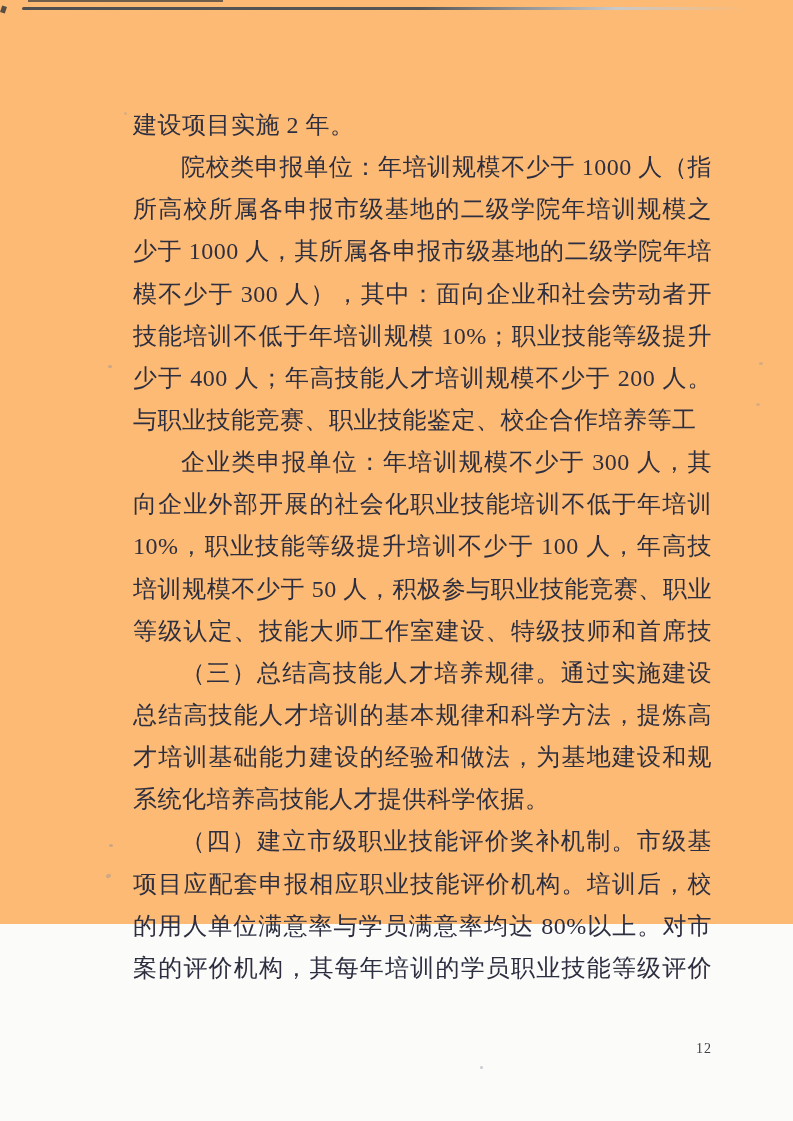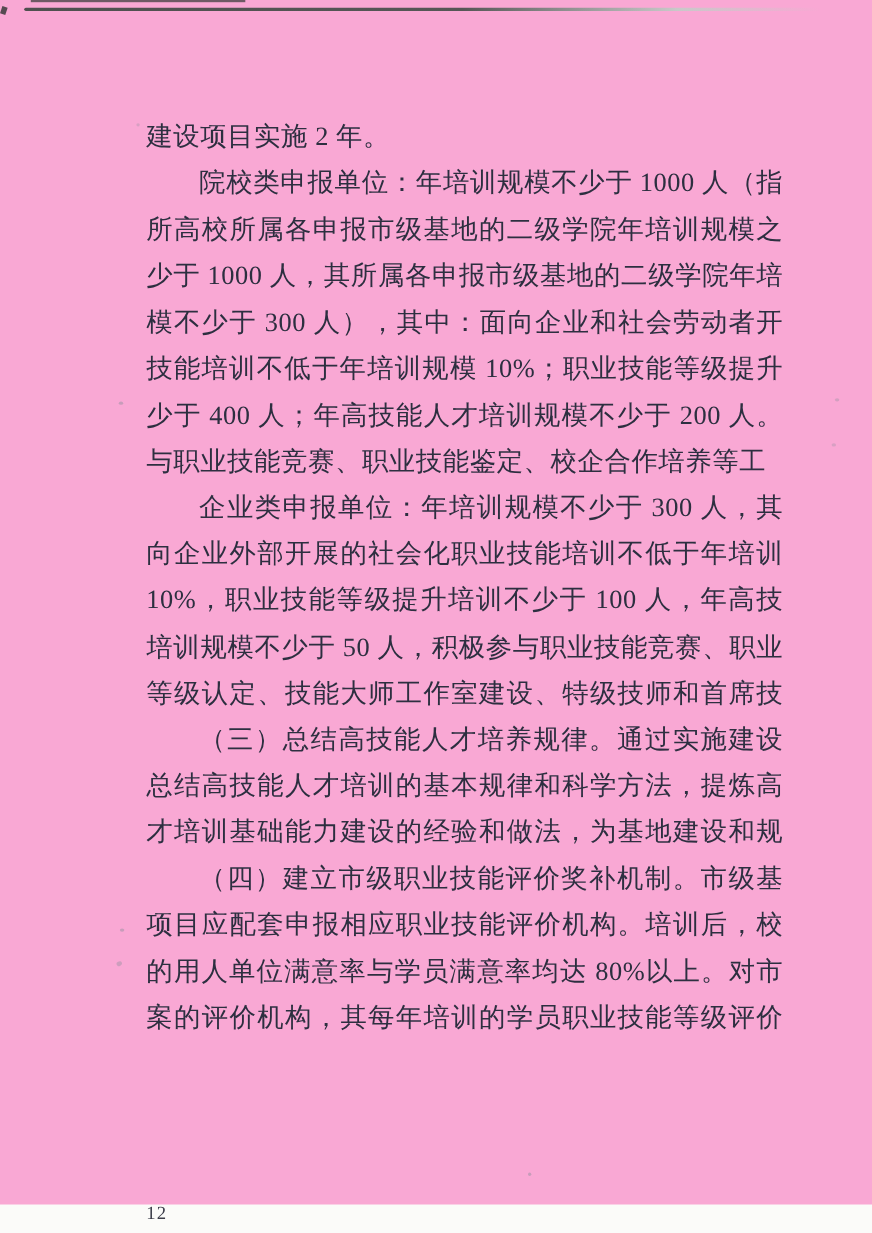--- a/index.html
+++ b/index.html
@@ -6,22 +6,22 @@
     margin: 0;
     padding: 0;
     width: 793px;
     height: 1121px;
     background: #fbfbf9;
     overflow: hidden;
   }
   .page {
     position: relative;
     width: 793px;
-    height: 1095px;
-    background: #f9a8d4;
+    height: 924px;
+    background: #fdba74;
     font-family: "Liberation Serif", "DejaVu Serif", serif;
     color: #2d2f40;
   }
   
   .top-scan-line {
     position: absolute;
     left: 22px;
     top: 7px;
     width: 724px;
     height: 3px;
@@ -79,24 +79,24 @@
   .line.fill {
     text-align: justify;
     text-align-last: justify;
   }
   .line.indent {
     text-indent: 2em;
   }
   .page-number {
     position: absolute;
     left: 133px;
-    top: 1093px;
+    top: 1041px;
     width: 579px;
-    text-align: left;
-    font-size: 17px;
+    text-align: right;
+    font-size: 14px;
     letter-spacing: 1px;
     color: #3c3e4a;
   }
 </style>
 </head>
 <body>
 
 <div class="page">
   <div class="top-scan-smudge"></div>
   <div class="top-scan-line"></div>
@@ -126,20 +126,21 @@
         <div class="line fill indent">企业类申报单位：年培训规模不少于 300 人，其中：面</div>
         <div class="line fill">向企业外部开展的社会化职业技能培训不低于年培训规模</div>
         <div class="line fill">10%，职业技能等级提升培训不少于 100 人，年高技能人才</div>
         <div class="line fill">培训规模不少于 50 人，积极参与职业技能竞赛、职业技能</div>
         <div class="line fill">等级认定、技能大师工作室建设、特级技师和首席技师聘任</div>
       </div>
       <div class="para">
         <div class="line fill indent">（三）总结高技能人才培养规律。通过实施建设项目，</div>
         <div class="line fill">总结高技能人才培训的基本规律和科学方法，提炼高技能人</div>
         <div class="line fill">才培训基础能力建设的经验和做法，为基地建设和规范化、</div>
+        <div class="line">系统化培养高技能人才提供科学依据。</div>
       </div>
       <div class="para">
         <div class="line fill indent">（四）建立市级职业技能评价奖补机制。市级基地建设</div>
         <div class="line fill">项目应配套申报相应职业技能评价机构。培训后，校企合作</div>
         <div class="line fill">的用人单位满意率与学员满意率均达 80%以上。对市级已备</div>
         <div class="line fill">案的评价机构，其每年培训的学员职业技能等级评价获证率</div>
       </div>
     </div>
 
   <div class="page-number">12</div>

